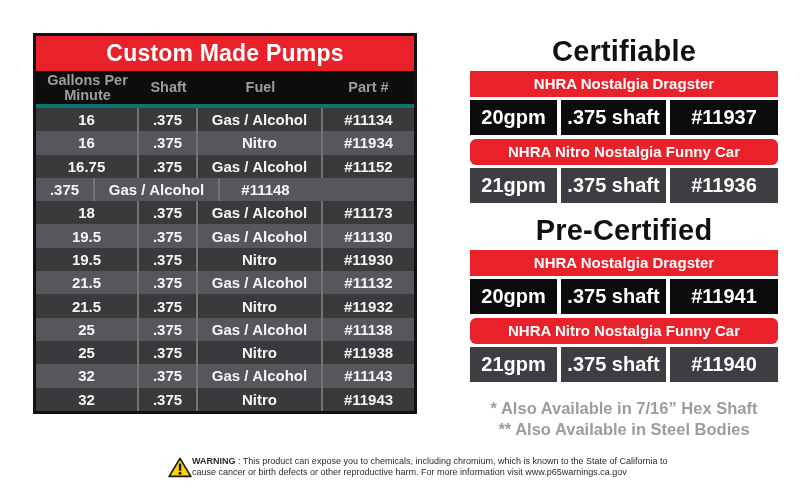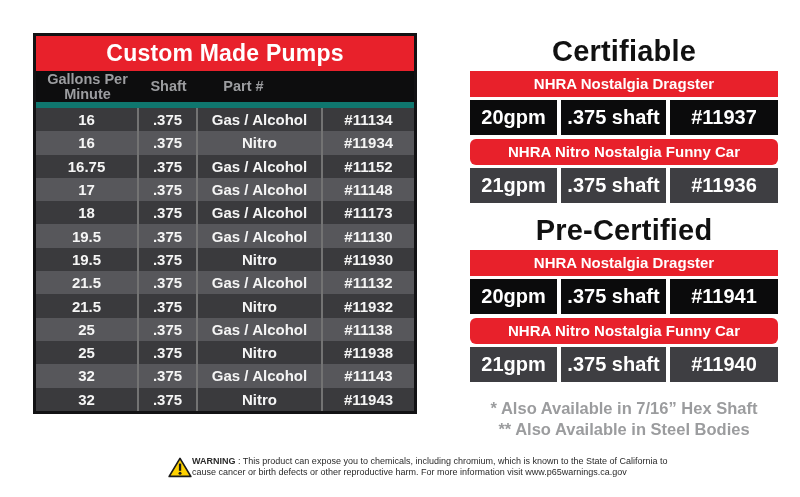--- a/index.html
+++ b/index.html
@@ -12,21 +12,21 @@
     background:#121214; padding:3px;
   }
   .table-title{
     background:#e8212b; height:35px; line-height:35px;
     color:#ffffff; font-size:23px; font-weight:bold; text-align:center;
     letter-spacing:.2px;
   }
   .table-head{
     display:flex; background:#0d0d0e; height:37px; align-items:center;
     color:#9c9da0; font-weight:bold; font-size:14.5px; line-height:15px;
-    text-align:center; border-bottom:6px solid #0f766e;
+    text-align:center; border-bottom:4px solid #0f766e;
   }
   .table-head .th{ padding:0 2px; }
   .c-gpm  { width:103px; }
   .c-shaft{ width:59px;  }
   .c-fuel { width:125px; }
   .c-part { width:91px;  }
   .trow{
     display:flex; height:23.3px; align-items:center; text-align:center;
     color:#f5f5f5; font-size:15px; font-weight:bold;
   }
@@ -75,20 +75,21 @@
 </style>
 </head>
 <body>
 
 <div class="pumps-table">
   <div class="table-title">Custom Made Pumps</div>
 
   <div class="table-head">
     <div class="th c-gpm">Gallons Per Minute</div>
     <div class="th c-shaft">Shaft</div>
+    <div class="th c-fuel">Fuel</div>
     <div class="th c-part">Part #</div>
   </div>
 
   <div>
       <div class="trow dark">
     <div class="td c-gpm">16</div>
     <div class="td c-shaft">.375</div>
     <div class="td c-fuel">Gas / Alcohol</div>
     <div class="td c-part">#11134</div>
   </div>
@@ -98,21 +99,20 @@
     <div class="td c-fuel">Nitro</div>
     <div class="td c-part">#11934</div>
   </div>
       <div class="trow dark">
     <div class="td c-gpm">16.75</div>
     <div class="td c-shaft">.375</div>
     <div class="td c-fuel">Gas / Alcohol</div>
     <div class="td c-part">#11152</div>
   </div>
       <div class="trow light">
-    <div class="td c-gpm">17</div>
     <div class="td c-shaft">.375</div>
     <div class="td c-fuel">Gas / Alcohol</div>
     <div class="td c-part">#11148</div>
   </div>
       <div class="trow dark">
     <div class="td c-gpm">18</div>
     <div class="td c-shaft">.375</div>
     <div class="td c-fuel">Gas / Alcohol</div>
     <div class="td c-part">#11173</div>
   </div>

